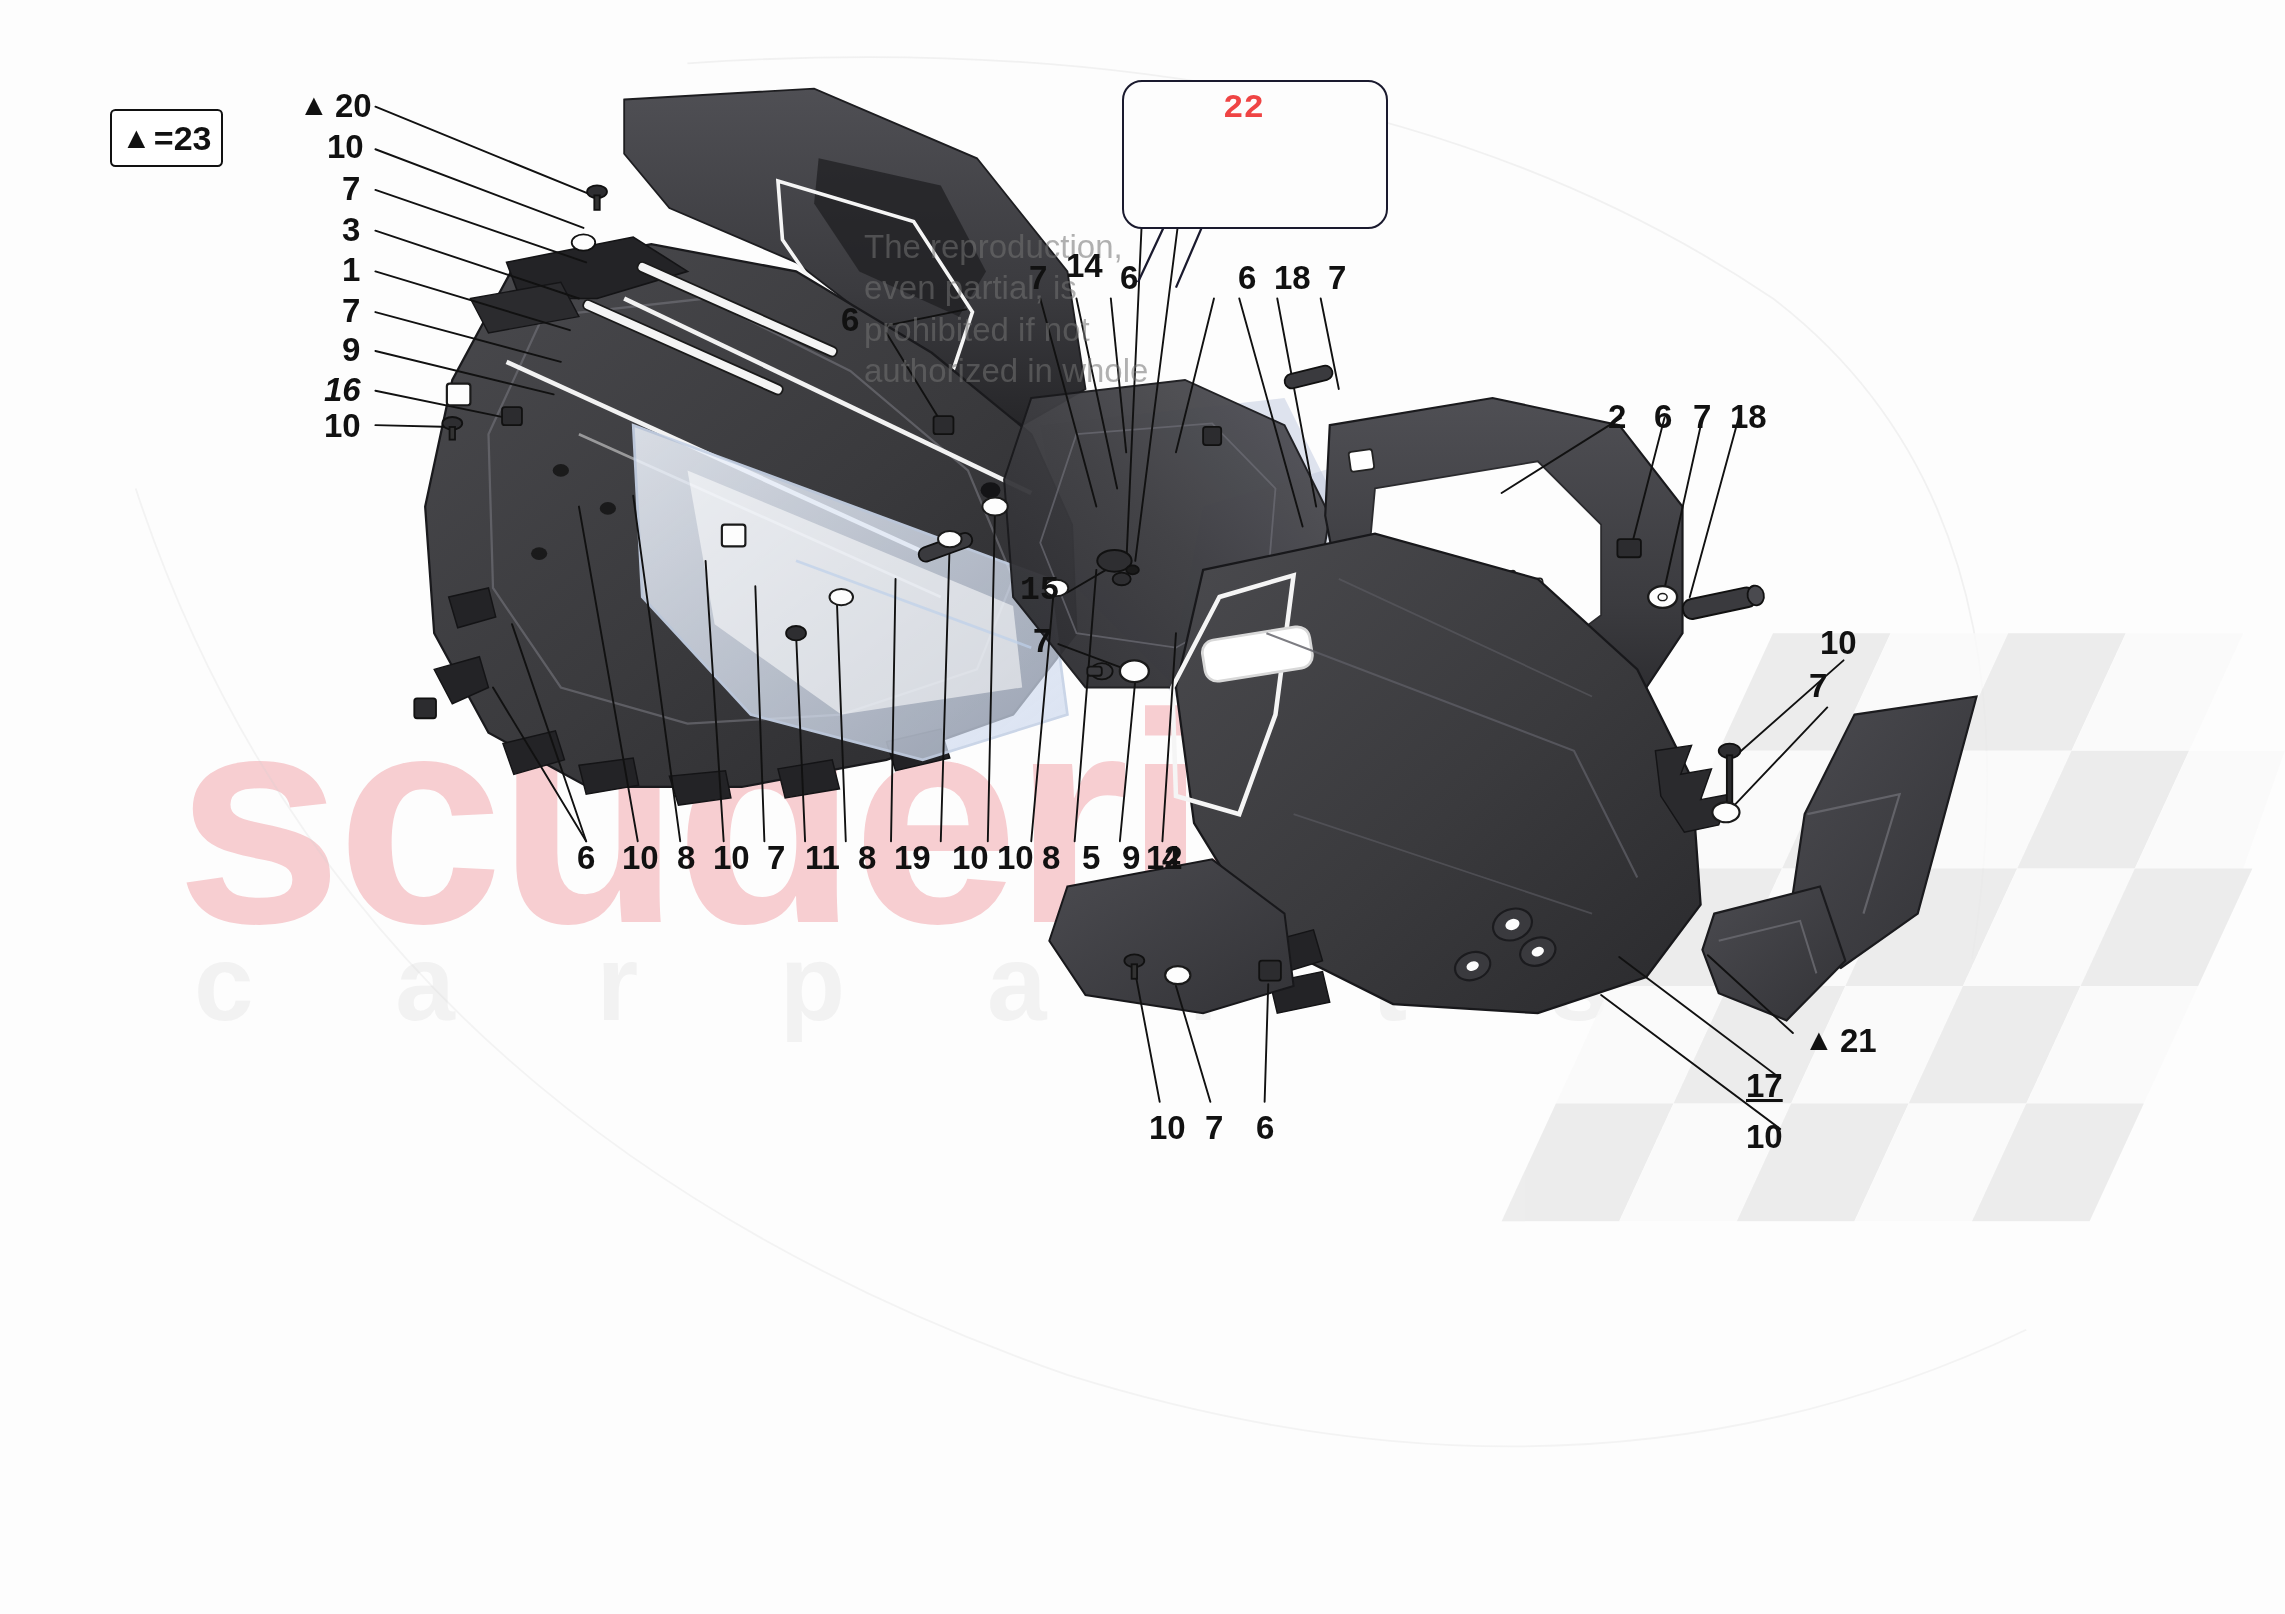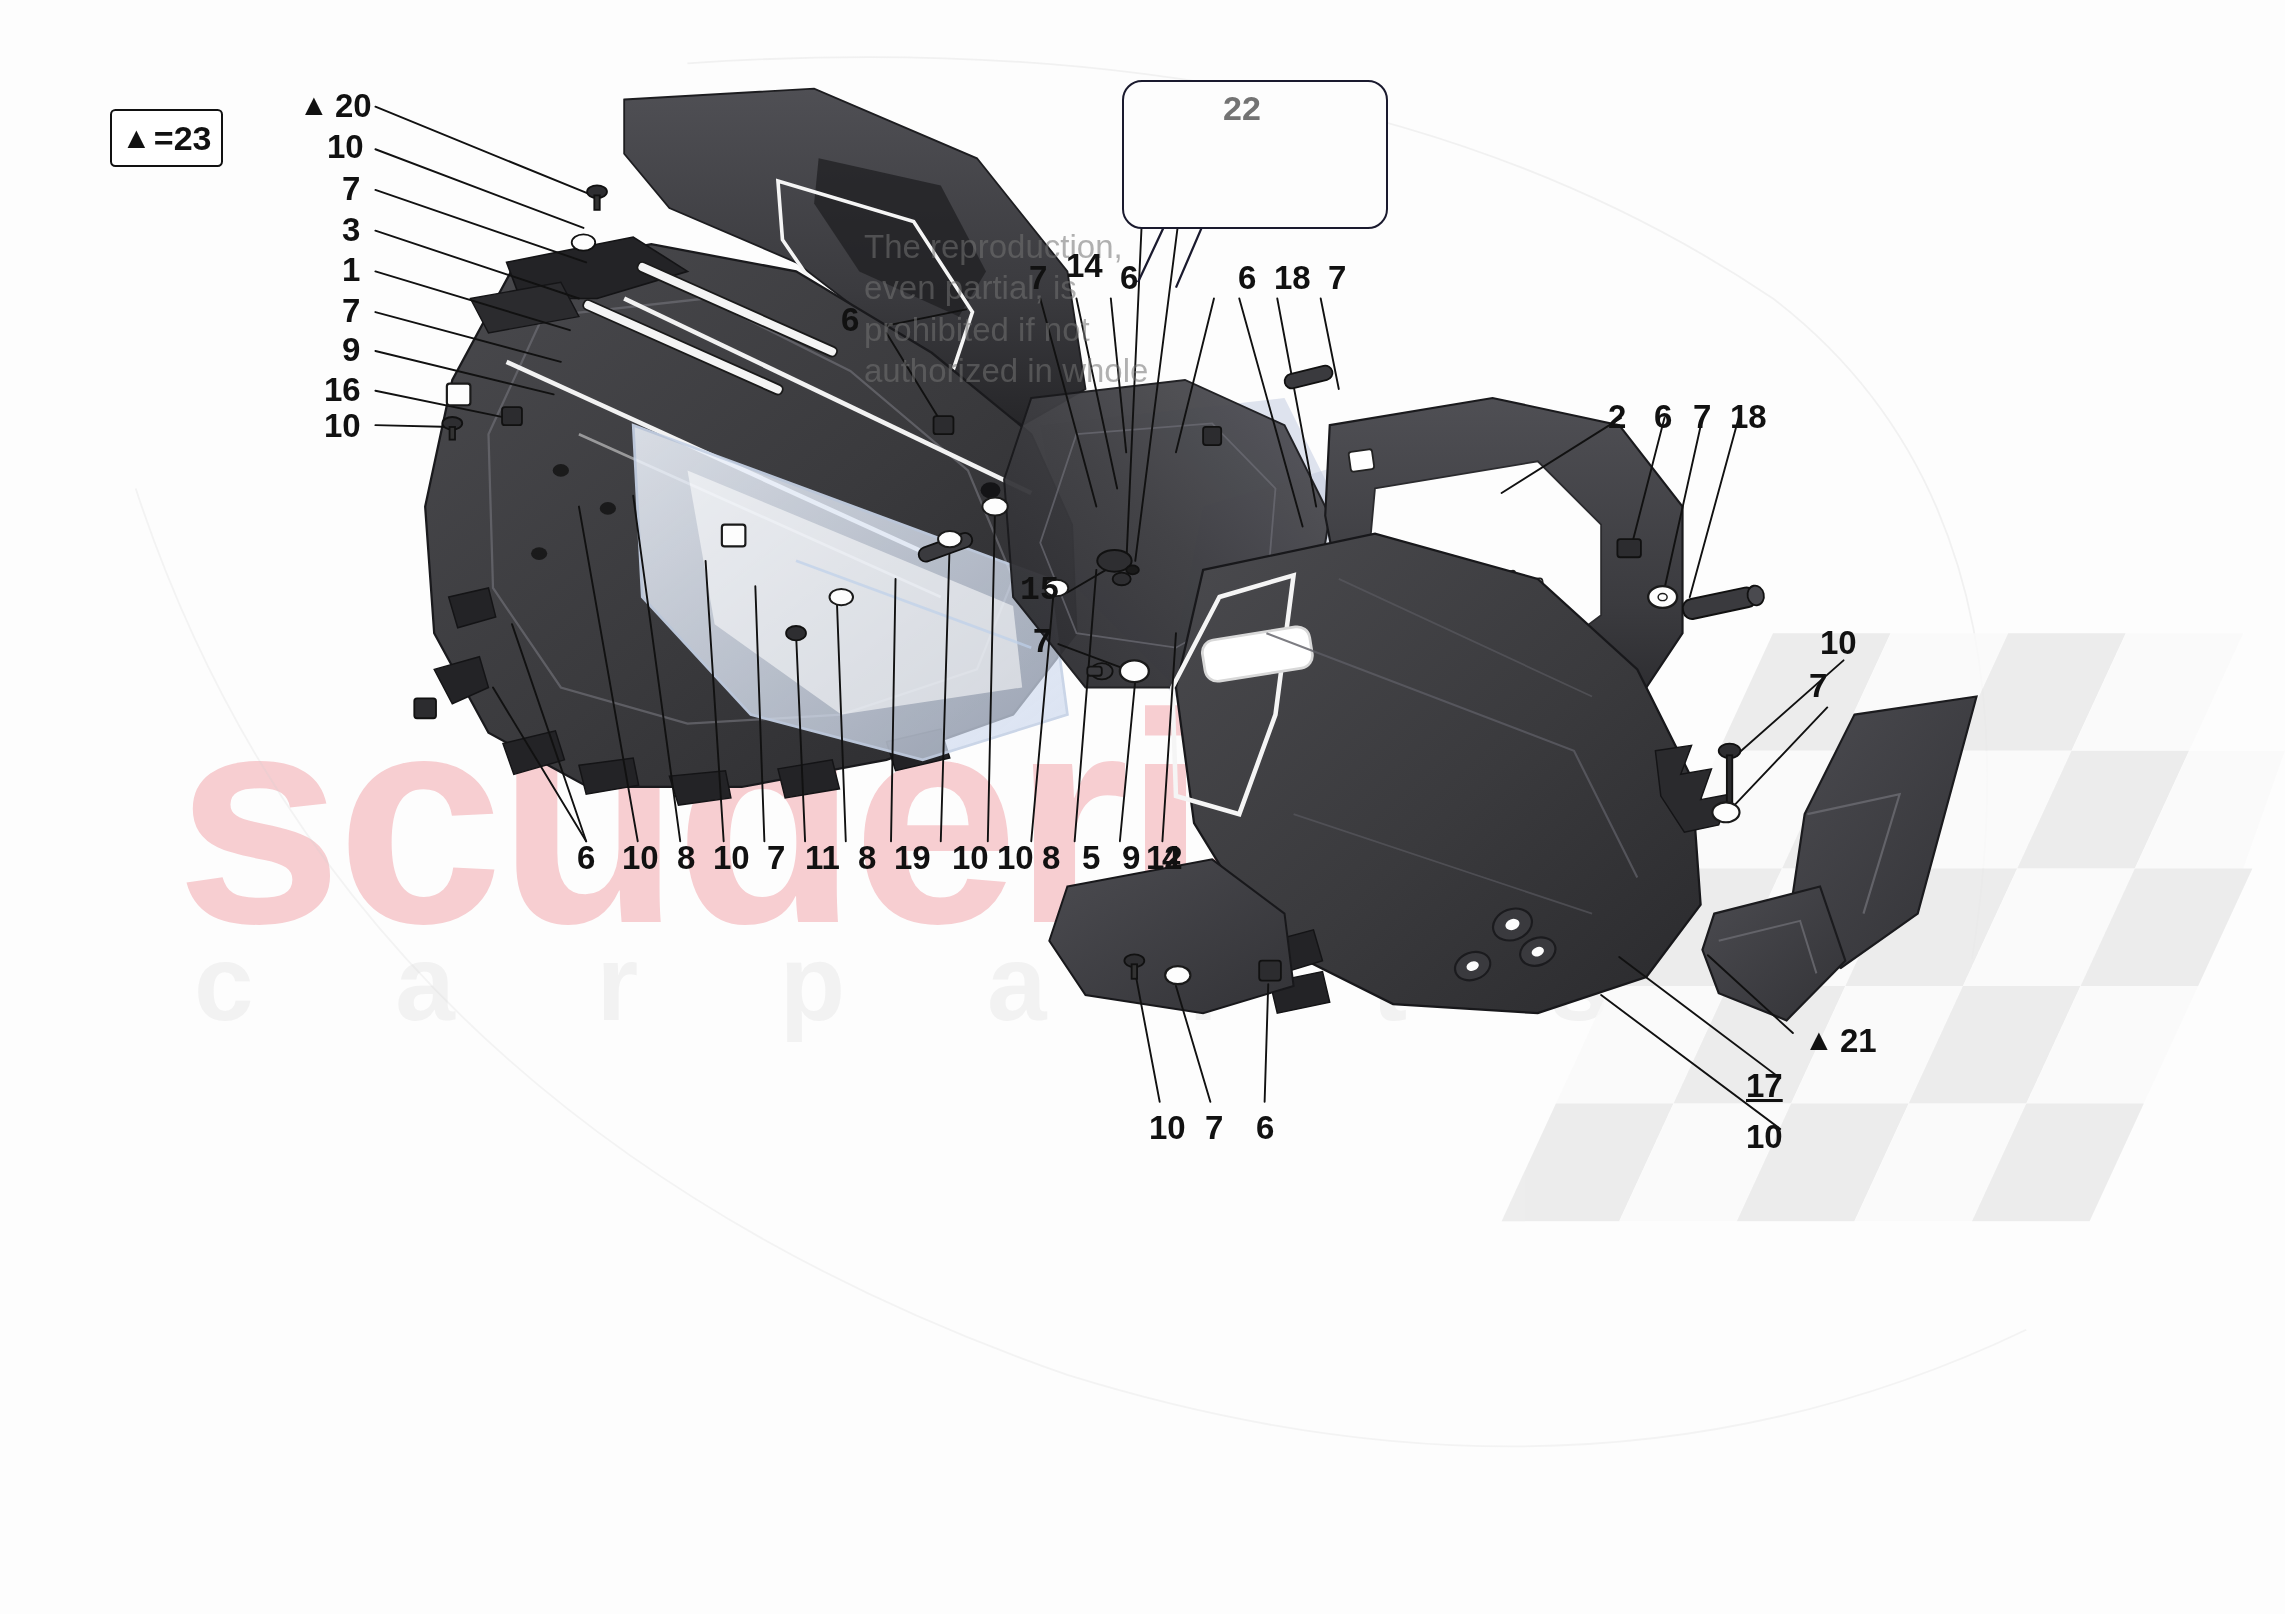--- a/index.html
+++ b/index.html
@@ -108,21 +108,22 @@
     border: 2.3px solid #1a1a2e;
     border-radius: 20px;
     background: #fdfdfd;
   }
   .bubble-num {
     position: absolute;
     left: 1223px;
     top: 89px;
     font-size: 34px;
     font-weight: 700;
-    color: #737373;
+    color: #ef4444;
+    font-family: Liberation Mono, monospace;
   }
 </style>
 </head>
 <body>
 
 <div id="page">
 
   <div class="wm-scuderia">scuderia</div>
   <div class="wm-carparts">c a r p a r t s</div>
 
@@ -452,21 +453,21 @@
   <div class="bubble"></div>
   <div class="bubble-num">22</div>
 
   <div class="lbl tri" style="left:299px;  top:89px;text-align:right;">20</div>
   <div class="lbl" style="left:327px;  top:130px;">10</div>
   <div class="lbl" style="left:342px;  top:172px;">7</div>
   <div class="lbl" style="left:342px;  top:213px;">3</div>
   <div class="lbl" style="left:342px;  top:253px;">1</div>
   <div class="lbl" style="left:342px;  top:294px;">7</div>
   <div class="lbl" style="left:342px;  top:333px;">9</div>
-  <div class="lbl" style="left:324px;  top:373px;">16</div>
+  <div class="lbl" style="left:324px;  top:373px;font-style:italic;">16</div>
   <div class="lbl" style="left:324px;  top:409px;">10</div>
 
   <div class="lbl" style="left:841px; top:303px;">6</div>
 
   <div class="lbl" style="left:1029px; top:261px;">7</div>
   <div class="lbl" style="left:1066px; top:249px;">14</div>
   <div class="lbl" style="left:1120px; top:261px;">6</div>
 
   <div class="lbl" style="left:1238px; top:261px;">6</div>
   <div class="lbl" style="left:1274px; top:261px;">18</div>

